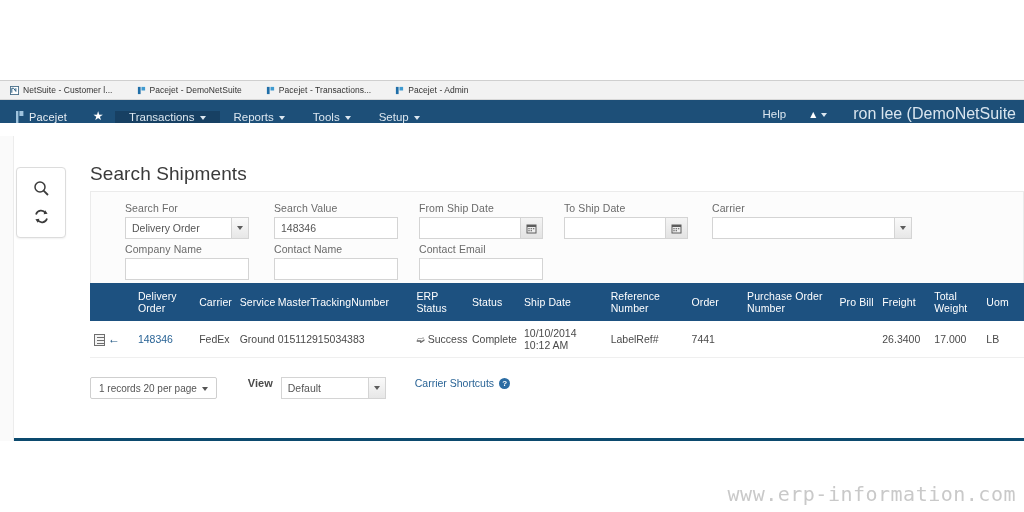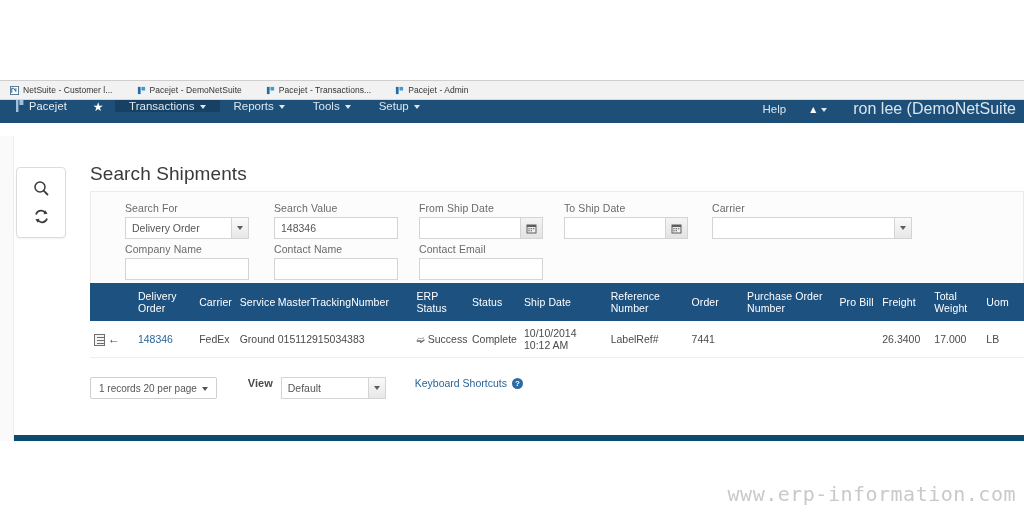--- a/index.html
+++ b/index.html
@@ -51,21 +51,21 @@
     display: block;
   }
 
   
   .navbar {
     position: absolute;
     left: 0; top: 100px;
     width: 1024px; height: 23px;
     background: #1d4f78;
     display: flex;
-    align-items: flex-start;
+    align-items: flex-end;
   }
   .nav-brand {
     display: flex; align-items: center; gap: 5px;
     padding: 0 14px 0 16px;
     color: #e8eef4;
     font-size: 11px;
     letter-spacing: .2px;
   }
   .nav-star {
     display: flex; align-items: center; justify-content: center;
@@ -107,21 +107,21 @@
     font-size: 16px;
     white-space: nowrap;
   }
 
   
   .content {
     position: absolute;
     left: 0; top: 136px;
     width: 1024px; height: 305px;
     background: #ffffff;
-    border-bottom: 6px solid #0c4a6e;
+    border-bottom: 3px solid #0c4a6e;
   }
   .page-left-rail {
     position: absolute;
     left: 0; top: 0;
     width: 14px; height: 305px;
     background: #fafafa;
     border-right: 1px solid #ececec;
   }
 
   
@@ -602,21 +602,21 @@
         <span class="caret-down" style="border-top-color:#555;"></span>
       </div>
       <span class="view-label">View</span>
       <div class="select-wrap view-select">
         <span class="sel-text">Default</span>
         <span class="sel-btn">
             <span class="sel-caret"></span>
           </span>
       </div>
       <div class="kb-shortcuts">
-        <span>Keyboard Shortcuts</span>
+        <span>Carrier Shortcuts</span>
         <span class="help-dot">?</span>
       </div>
     </div>
 
     <svg class="cursor" viewBox="0 0 11 15">
       <polygon points="0,0 0,12 3,9 5.2,14 7,13.2 5,8.6 9,8.6" fill="#ffffff" stroke="#4a4a4a" stroke-width="1"></polygon>
     </svg>
   </div>
 
   <div class="white-bottom"></div>

